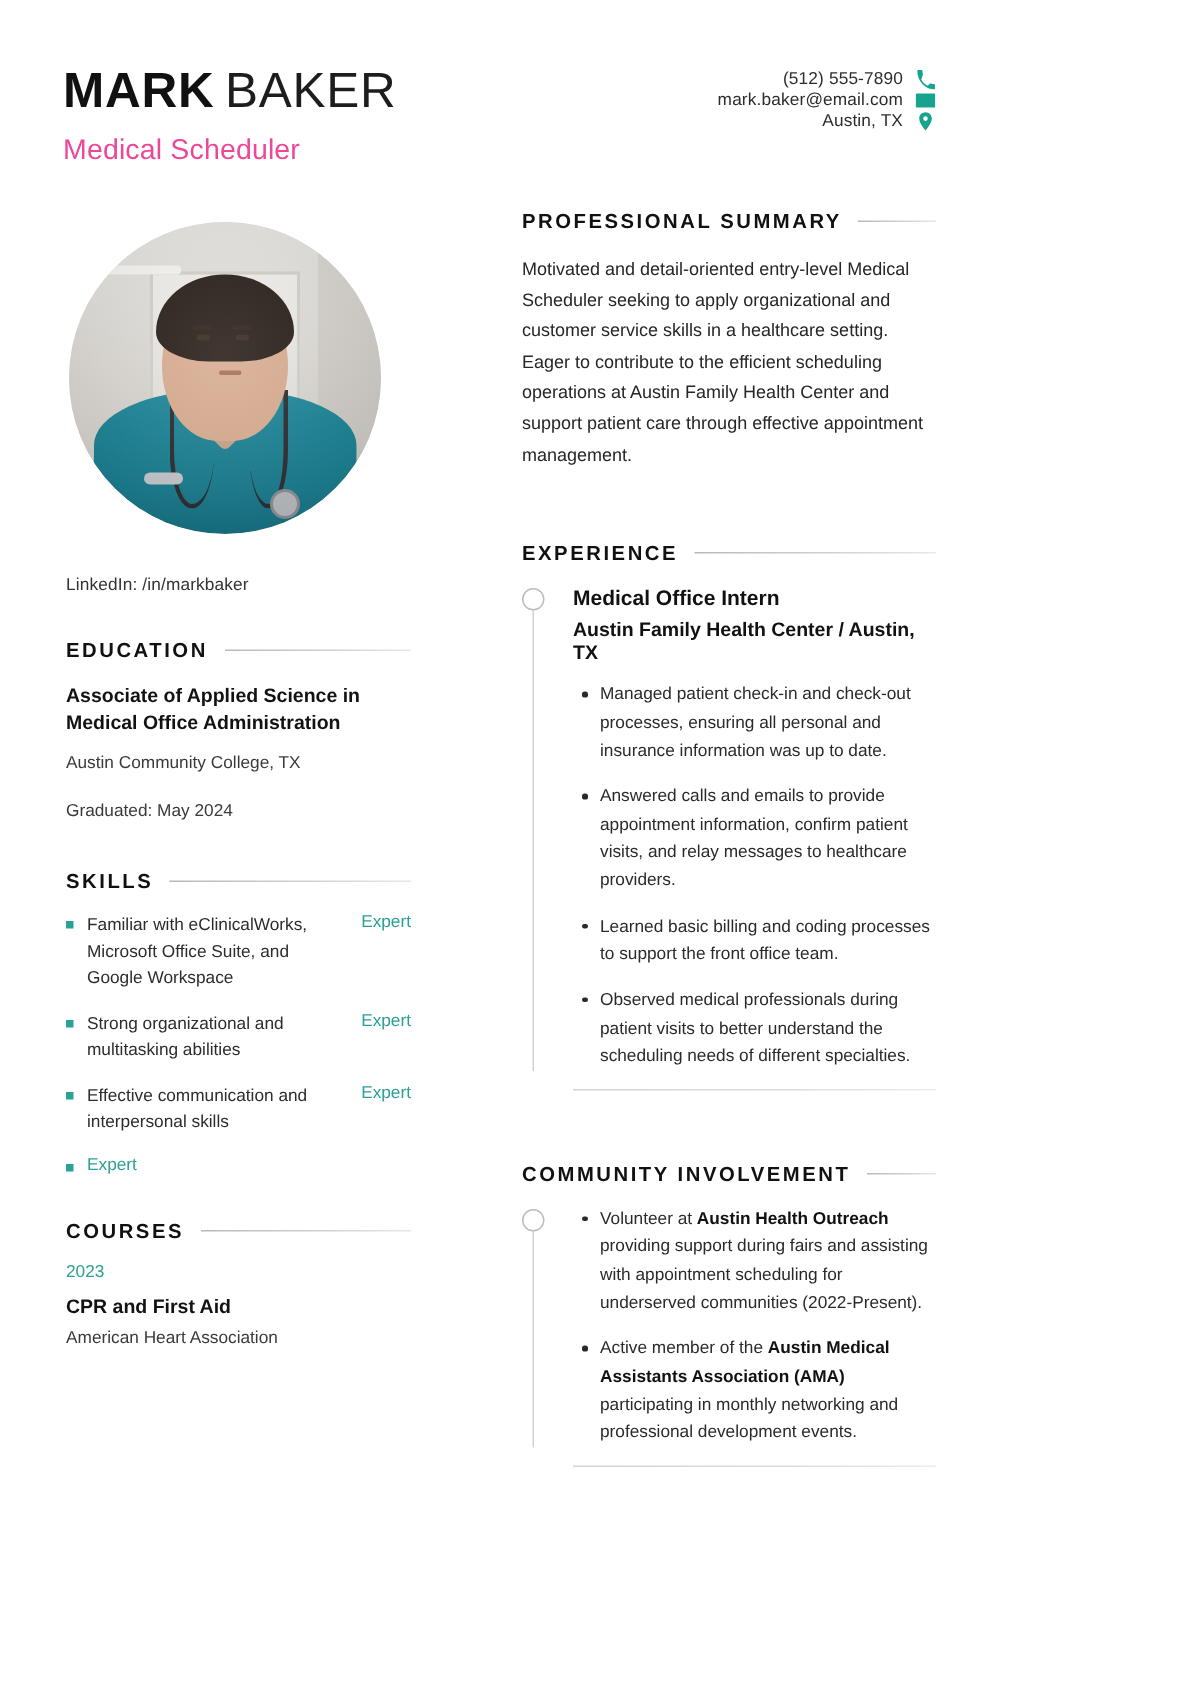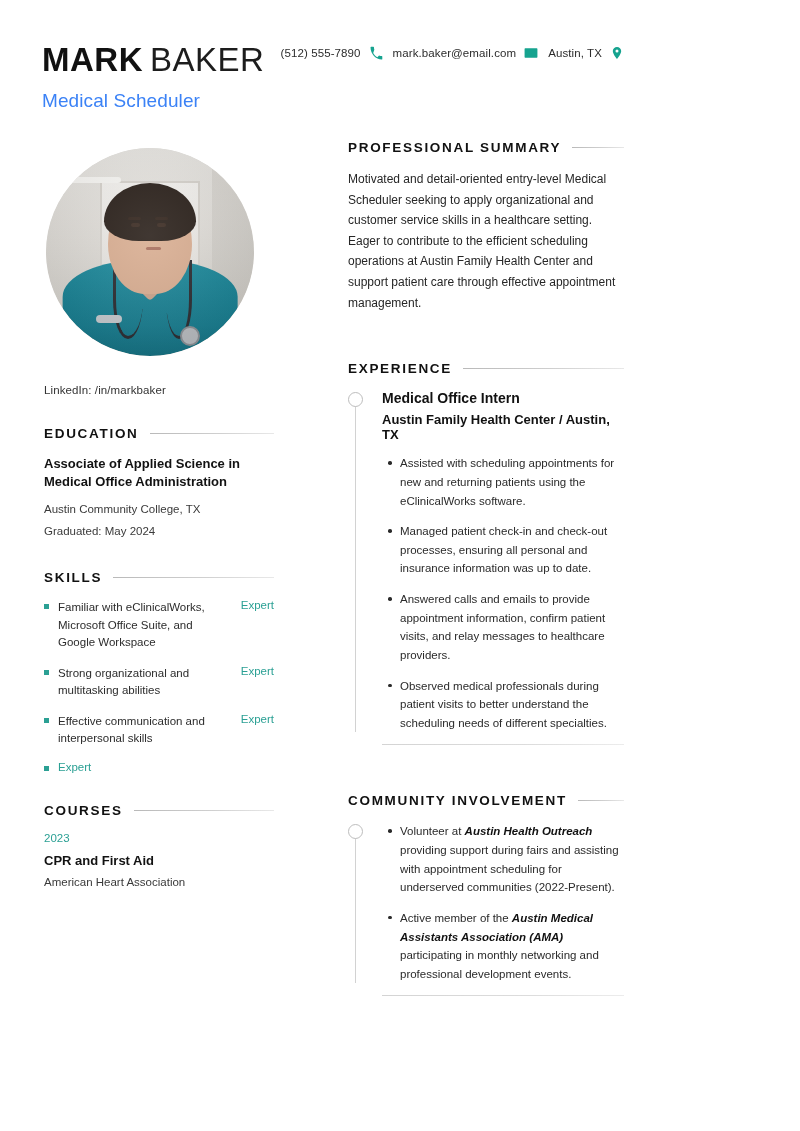--- a/index.html
+++ b/index.html
@@ -34,30 +34,29 @@
     letter-spacing: 0.5px;
     line-height: 1.12;
     white-space: nowrap;
   }
   .name-first { font-weight: 700; color: #111111; }
   .name-last  { font-weight: 300; color: #1d1d1d; margin-left: 7px; }
   .job-title {
     margin-top: 11px;
     font-size: 19px;
     font-weight: 400;
-    color: #3b82f6;
+    color: #ec4899;
     letter-spacing: 0.1px;
   }
 
   .contact-block {
     padding-top: 8px;
     display: flex;
-    flex-direction: row;
+    flex-direction: column;
     align-items: flex-end;
-    gap: 10px;
   }
   .contact-row {
     display: flex;
     align-items: center;
     justify-content: flex-end;
     gap: 8px;
     font-size: 11.5px;
     color: #2c2c2c;
     letter-spacing: 0.1px;
   }
@@ -252,21 +251,21 @@
     font-weight: 700;
     color: #121212;
     line-height: 1.42;
     margin-bottom: 9px;
   }
   .edu-school, .edu-grad {
     font-size: 11.5px;
     color: #3a3a3a;
     line-height: 1.5;
   }
-  .edu-grad { margin-top: 5px; }
+  .edu-grad { margin-top: 15px; }
 
   .skills-list { list-style: none; }
   .skill-item {
     display: flex;
     align-items: flex-start;
     gap: 9px;
     margin-bottom: 13px;
   }
   .skill-bullet {
     width: 5px; height: 5px;
@@ -367,21 +366,21 @@
     padding-right: 2px;
   }
   .bullets li::before {
     content: "";
     position: absolute;
     left: -12px; top: 7px;
     width: 3.5px; height: 3.5px;
     border-radius: 50%;
     background: #2a2a2a;
   }
-  .bullets li b { font-weight: 700; color: #111111; font-style: italic; }
+  .bullets li b { font-weight: 700; color: #111111; }
 
   .entry-rule {
     height: 1px;
     margin: 6px 0 0 34px;
     background: linear-gradient(to right, #d4d4d4 0%, #dcdcdc 60%, #ececec 100%);
   }
 </style>
 </head>
 <body>
 
@@ -518,23 +517,23 @@
         <div class="sec-head">
           <div class="sec-title">EXPERIENCE</div>
           <div class="sec-rule"></div>
         </div>
         <div class="timeline">
           <div class="tl-marker"></div>
           <div class="tl-line"></div>
           <div class="exp-role">Medical Office Intern</div>
           <div class="exp-org">Austin Family Health Center / Austin, TX</div>
           <ul class="bullets">
-            <li>Assisted with scheduling appointments for new and returning patients using the eClinicalWorks software.</li>
             <li>Managed patient check-in and check-out processes, ensuring all personal and insurance information was up to date.</li>
             <li>Answered calls and emails to provide appointment information, confirm patient visits, and relay messages to healthcare providers.</li>
+            <li>Learned basic billing and coding processes to support the front office team.</li>
             <li>Observed medical professionals during patient visits to better understand the scheduling needs of different specialties.</li>
           </ul>
         </div>
         <div class="entry-rule"></div>
       </div>
 
       <div class="r-section spaced">
         <div class="sec-head">
           <div class="sec-title">COMMUNITY INVOLVEMENT</div>
           <div class="sec-rule"></div>

